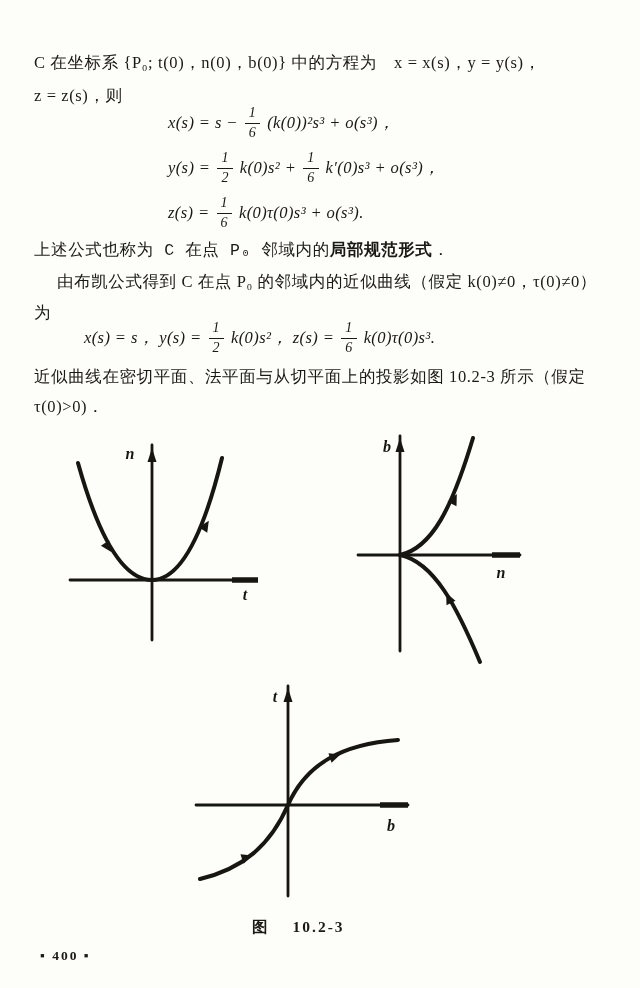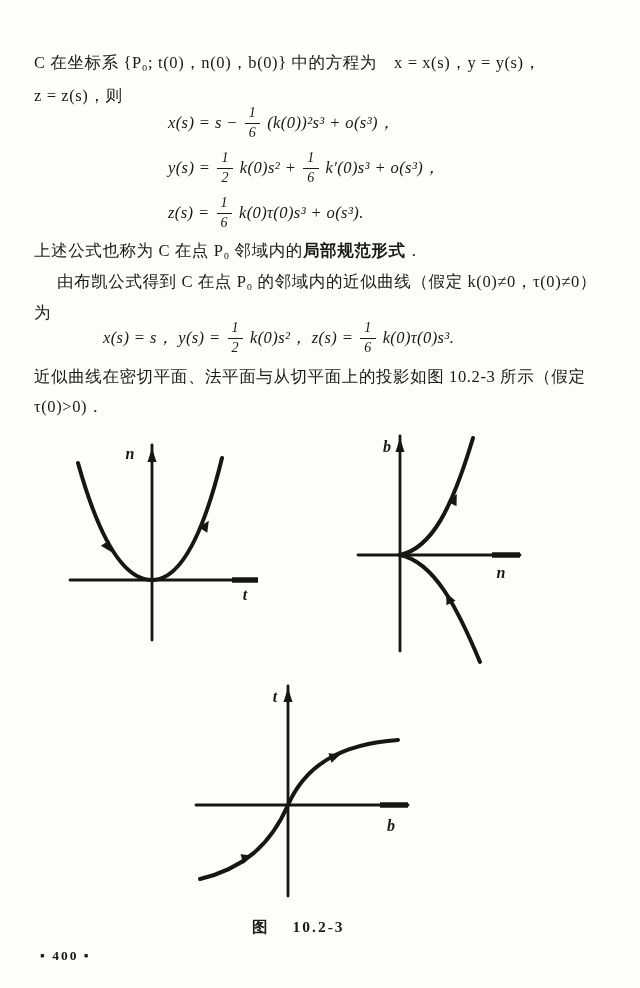--- a/index.html
+++ b/index.html
@@ -100,27 +100,27 @@
 
   <div class="math-row" style="left:168px;top:193px;">
     <span>z(s) =</span>
     <span class="frac">
       <span class="num">1</span>
       <span class="den">6</span>
     </span>
     <span>k(0)τ(0)s³ + o(s³).</span>
   </div>
 
-  <div class="line" style="left:34px;top:241px;">
+  <div class="line" style="left:34px;top:241px;font-family:Liberation Mono, monospace;">
     <span>上述公式也称为 C 在点 P₀ 邻域内的</span><span class="bold">局部规范形式</span><span>．</span>
   </div>
   <div class="line" style="left:57px;top:272px;">由布凯公式得到 C 在点 P₀ 的邻域内的近似曲线（假定 k(0)≠0，τ(0)≠0）</div>
   <div class="line" style="left:34px;top:303px;">为</div>
 
-  <div class="math-row" style="left:103px;top:318px;">
+  <div class="math-row" style="left:84px;top:318px;">
     <span>x(s) = s，  y(s) =</span>
     <span class="frac">
       <span class="num">1</span>
       <span class="den">2</span>
     </span>
     <span>k(0)s²，  z(s) =</span>
     <span class="frac">
       <span class="num">1</span>
       <span class="den">6</span>
     </span>

